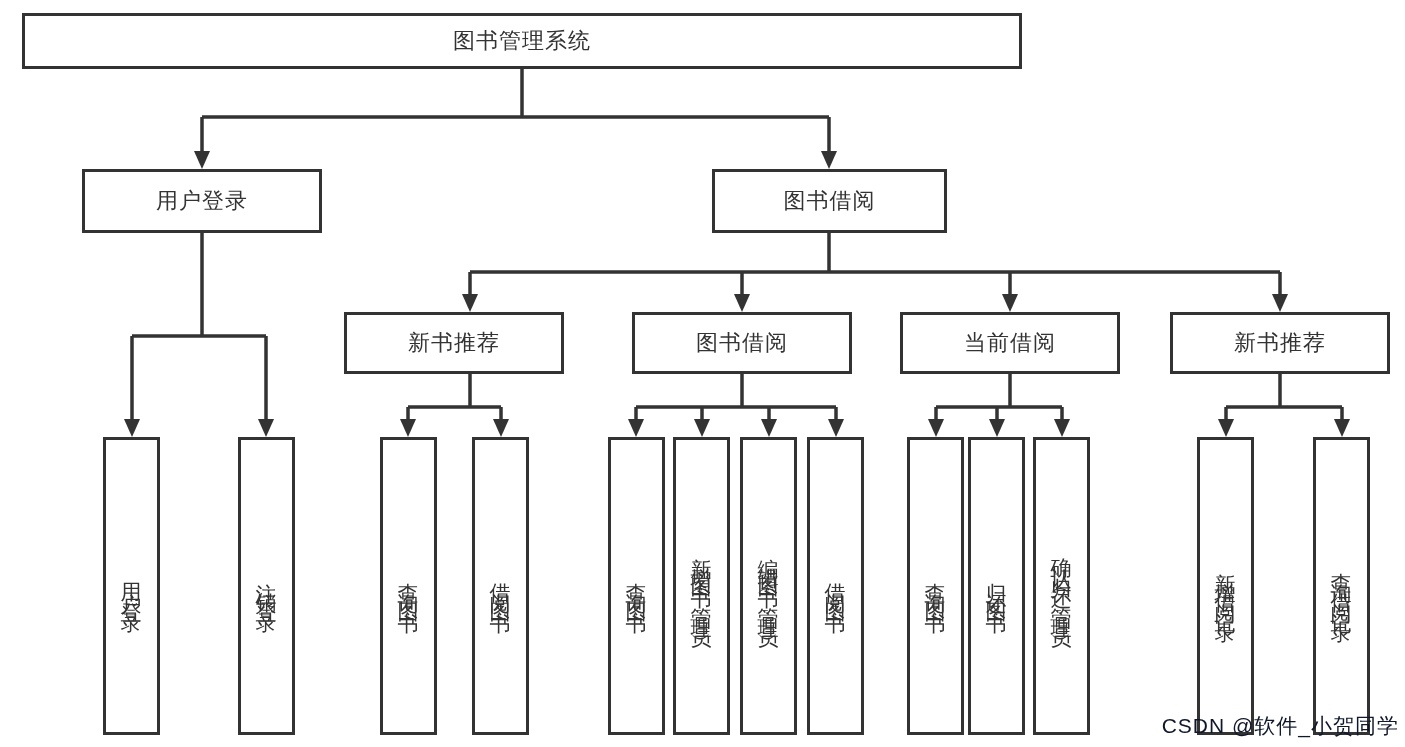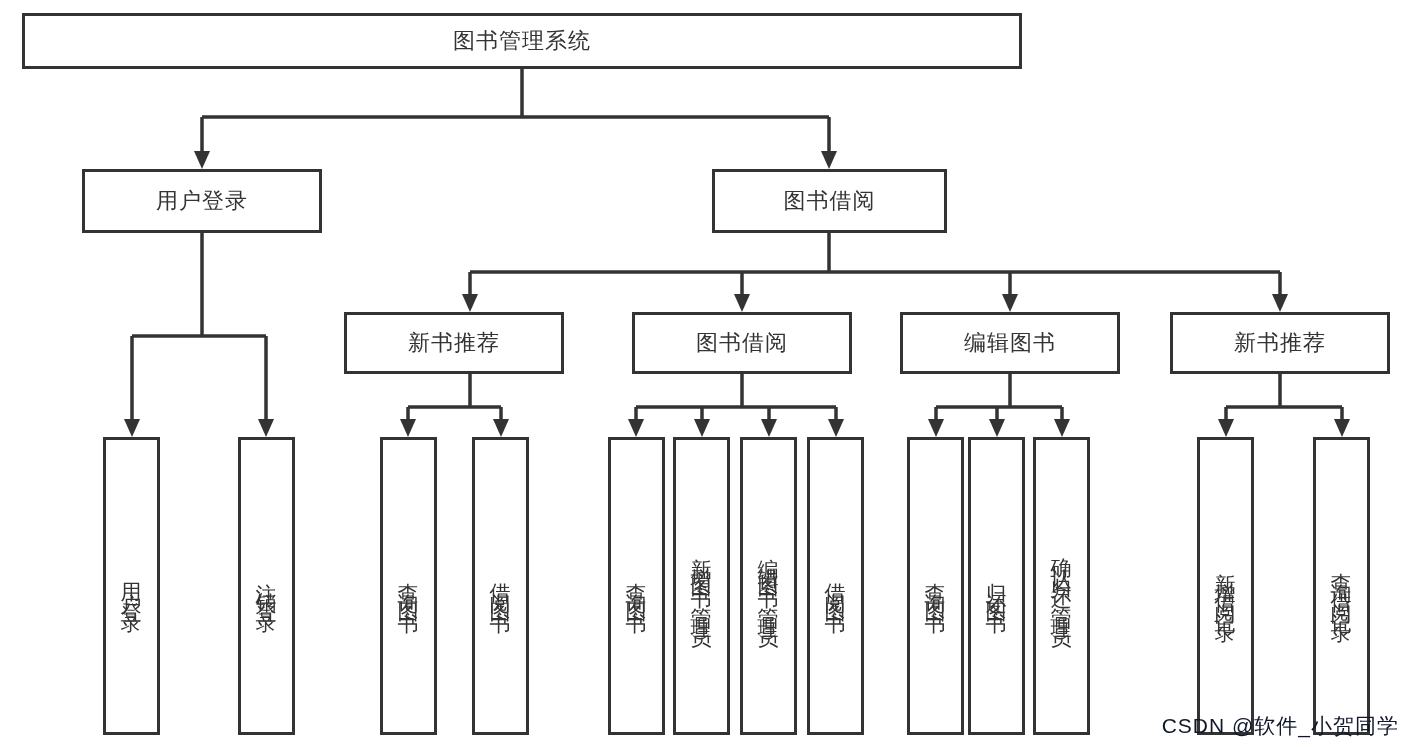--- a/index.html
+++ b/index.html
@@ -103,21 +103,21 @@
     <span class="label">图书借阅</span>
   </div>
 
   <div class="node hbox" style="left:344px; top:312px; width:220px; height:62px;">
     <span class="label">新书推荐</span>
   </div>
   <div class="node hbox" style="left:632px; top:312px; width:220px; height:62px;">
     <span class="label">图书借阅</span>
   </div>
   <div class="node hbox" style="left:900px; top:312px; width:220px; height:62px;">
-    <span class="label">编辑图书</span>
+    <span class="label">当前借阅</span>
   </div>
   <div class="node hbox" style="left:1170px; top:312px; width:220px; height:62px;">
     <span class="label">新书推荐</span>
   </div>
 
   <div class="node vbox" style="left:103px; top:437px; width:57px; height:298px;">
     <span class="label">用户登录</span>
   </div>
   <div class="node vbox" style="left:238px; top:437px; width:57px; height:298px;">
     <span class="label">注销登录</span>

